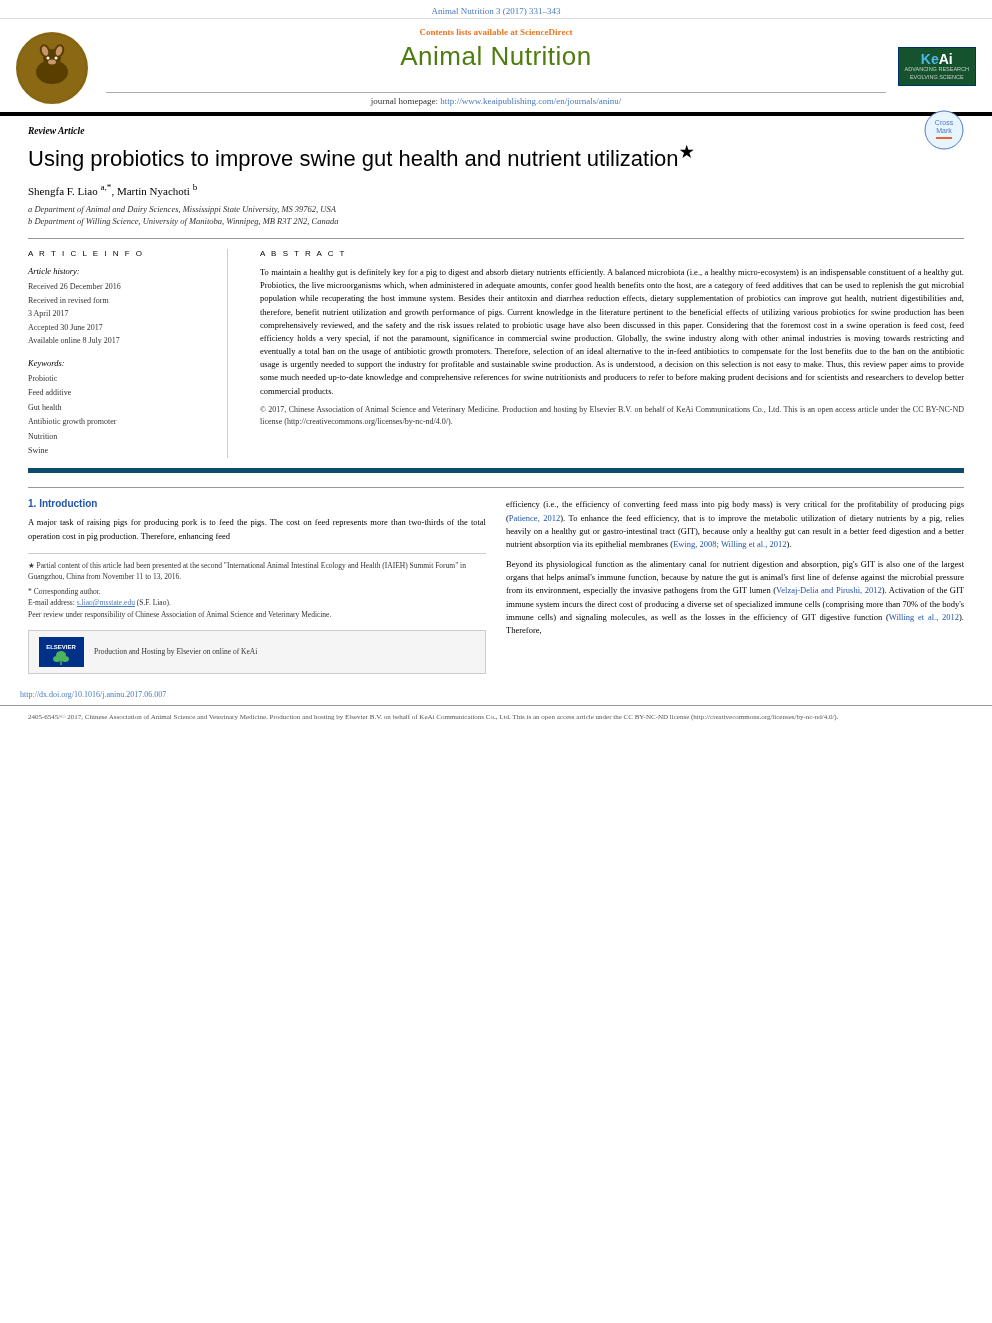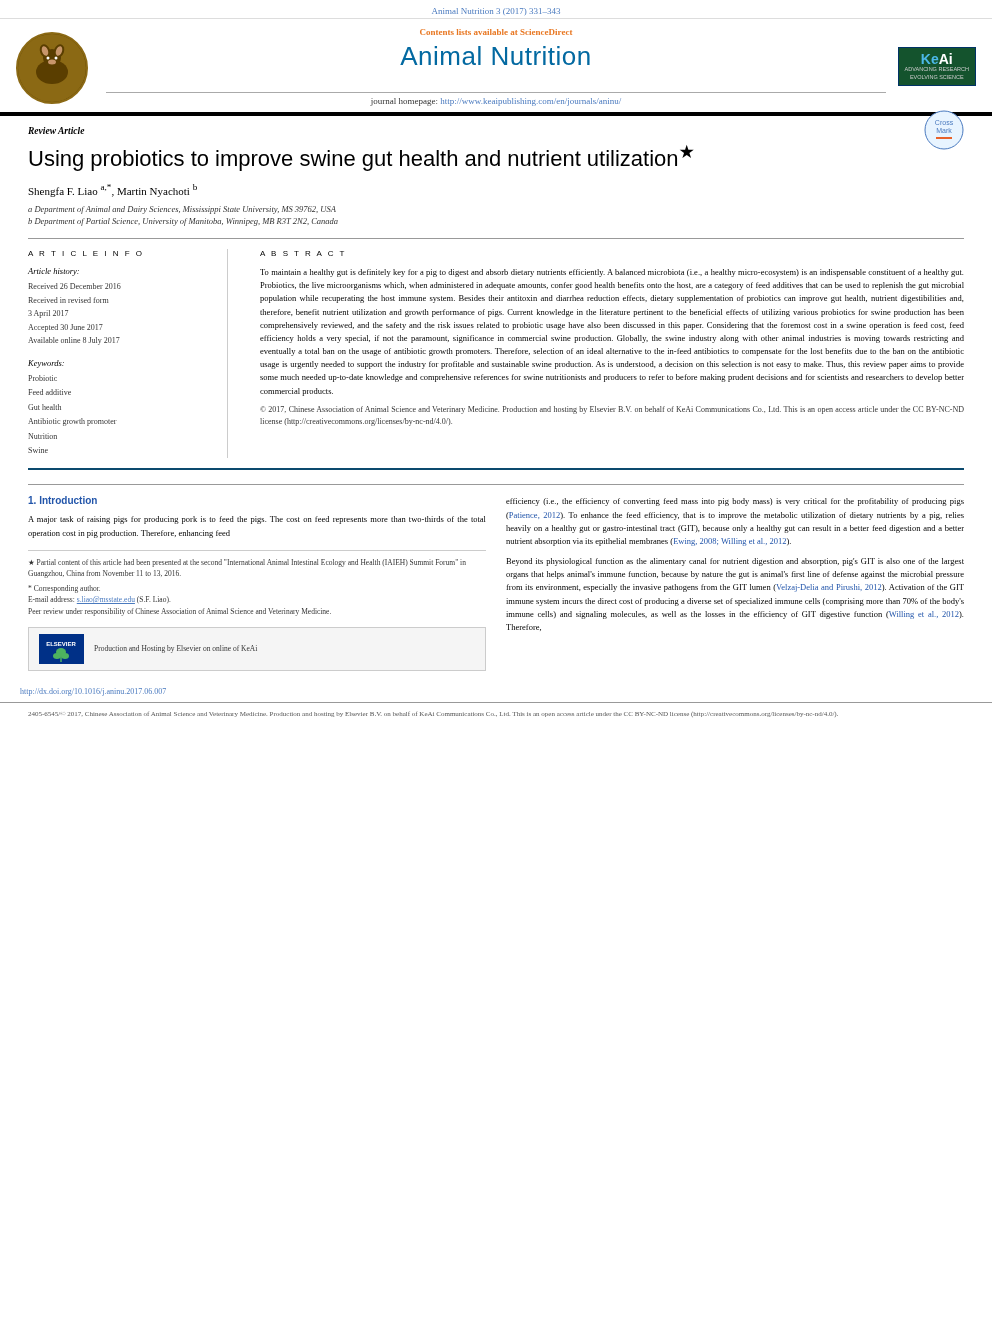--- a/index.html
+++ b/index.html
@@ -57,21 +57,21 @@
     }
 
     .header-sciencedirect span {
       color: #e87722;
       font-weight: bold;
     }
 
     .header-journal-title {
       font-size: 26px;
       font-weight: normal;
-      color: #0369a1;
+      color: #4d7c0f;
       font-family: Arial, sans-serif;
       letter-spacing: 0.5px;
       margin-bottom: 20px;
     }
 
     .header-homepage {
       font-size: 9px;
       color: #333;
     }
 
@@ -172,21 +172,21 @@
       color: #333;
       margin-bottom: 10px;
       line-height: 1.5;
     }
 
     
     .two-col-section {
       display: flex;
       gap: 20px;
       border-top: 1px solid #999;
-      border-bottom: 2px solid #0c4a6e;
+      border-bottom: 5px solid #0c4a6e;
       padding: 10px 0;
       margin-bottom: 14px;
     }
 
     .article-info-col {
       width: 200px;
       flex-shrink: 0;
       border-right: 1px solid #ccc;
       padding-right: 14px;
     }
@@ -441,21 +441,21 @@
         </svg>
       </div>
     </div>
 
     <div class="authors-line">
       <span>Shengfa F. Liao <sup>a,*</sup>, Martin Nyachoti <sup>b</sup></span>
     </div>
 
     <div class="affiliations">
       <div>a Department of Animal and Dairy Sciences, Mississippi State University, MS 39762, USA</div>
-      <div>b Department of Partial Science, University of Manitoba, Winnipeg, MB R3T 2N2, Canada</div>
+      <div>b Department of Willing Science, University of Manitoba, Winnipeg, MB R3T 2N2, Canada</div>
     </div>
 
     <div class="two-col-section">
 
       <div class="article-info-col">
         <div class="section-heading">A R T I C L E   I N F O</div>
 
         <div class="article-history-label">Article history:</div>
         <div class="history-item">Received 26 December 2016</div>
         <div class="history-item">Received in revised form</div>

